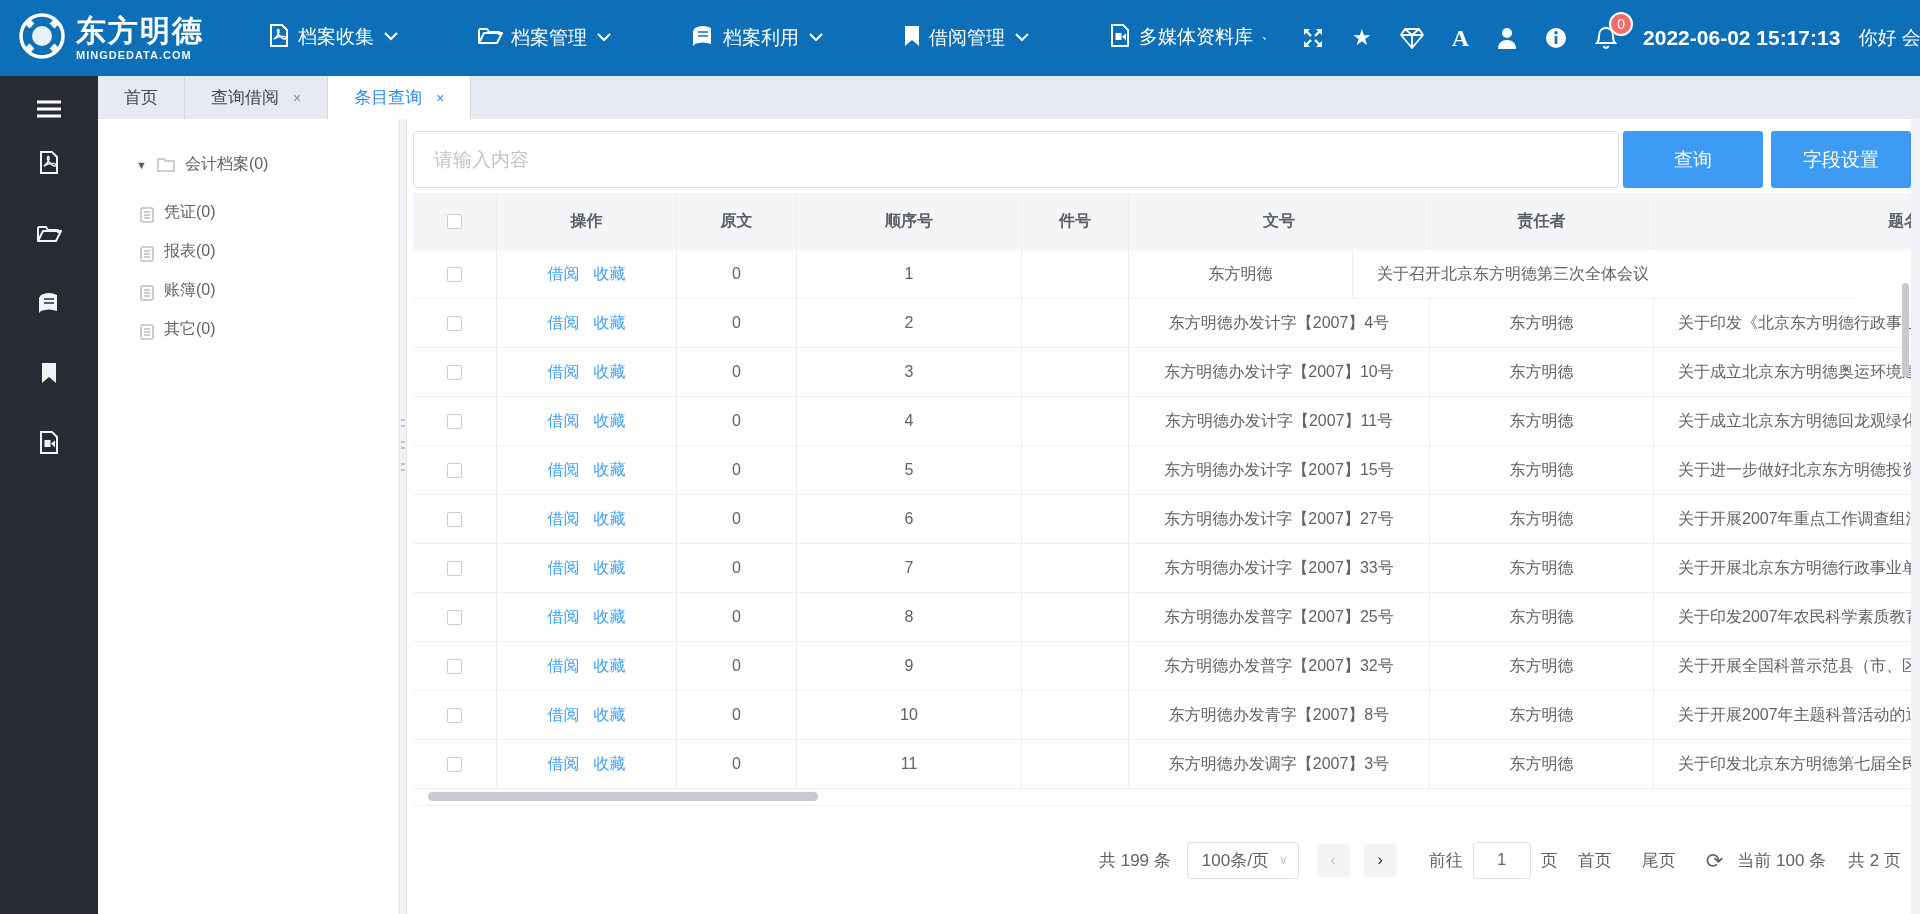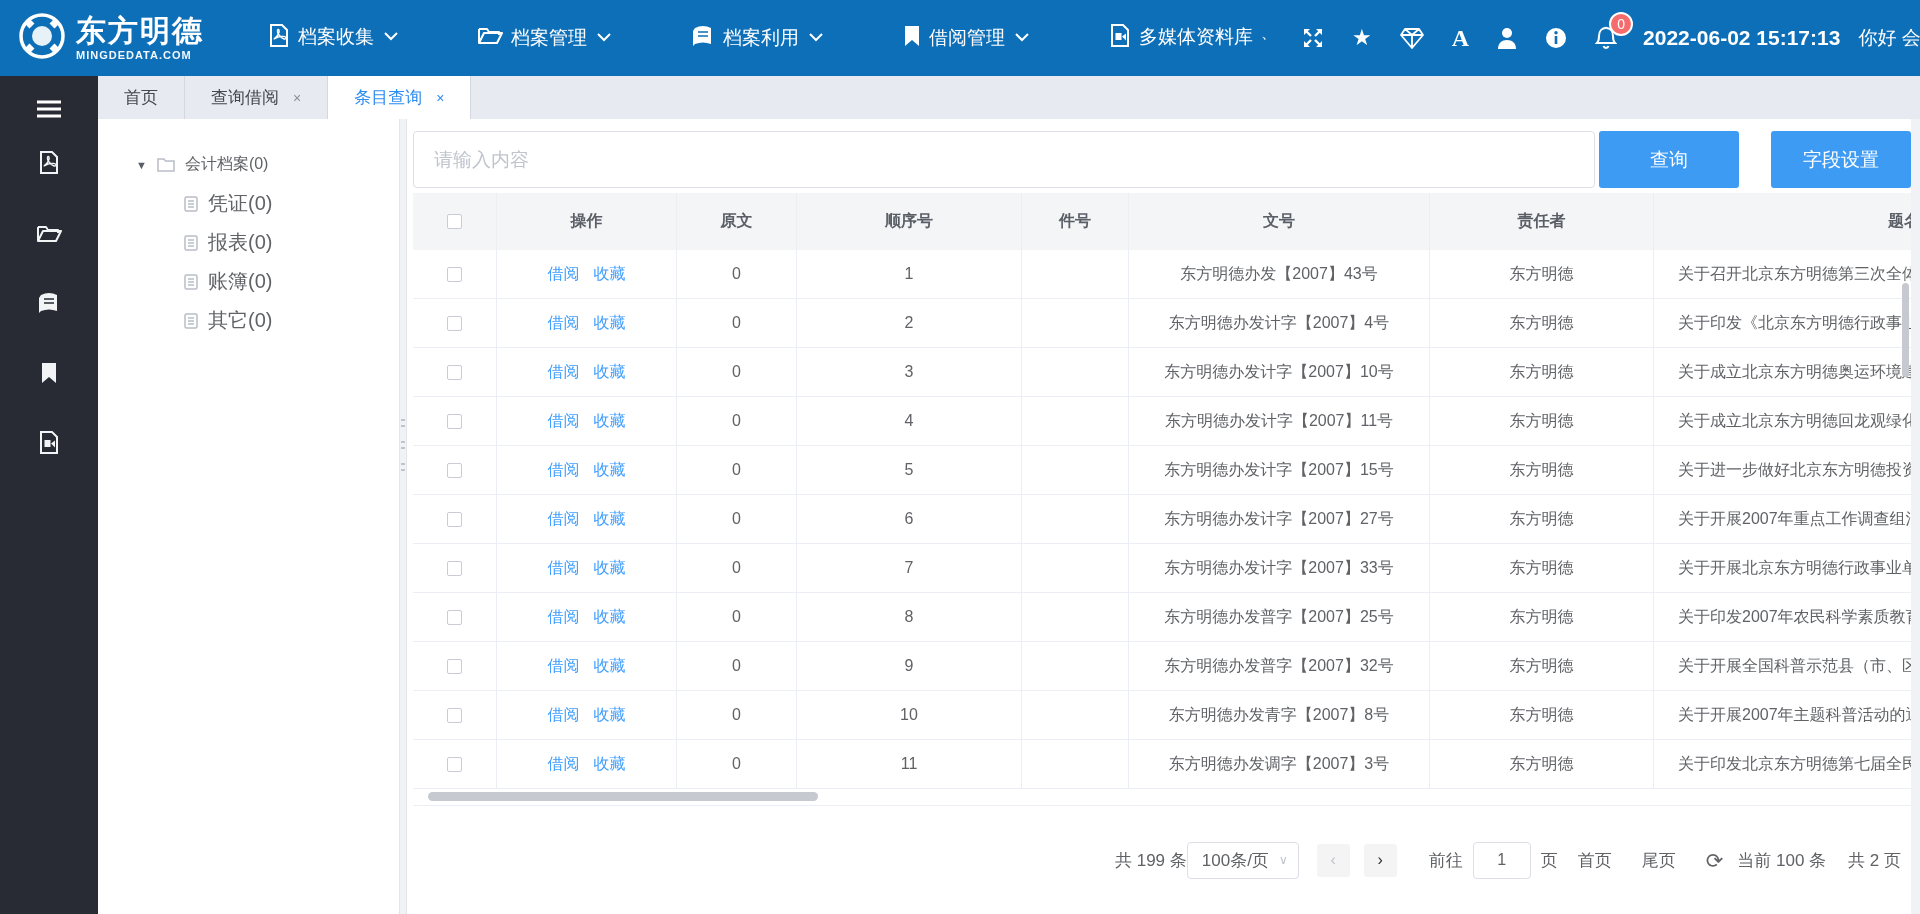--- a/index.html
+++ b/index.html
@@ -37,36 +37,36 @@
   .tab { display:flex; align-items:center; padding:0 26px; font-size:17px; color:#43474e; border-right:1px solid #d3d7e0; cursor:pointer; white-space:nowrap; }
   .tab .x { margin-left:14px; font-size:14px; color:#8a9099; }
   .tab.active { background:#fff; color:#2d8cf0; }
   .tab.active .x { color:#2d8cf0; }
 
   
   .workspace { flex:1; display:flex; background:#f0f2f5; min-height:0; padding-right:9px; }
   .tree-panel { width:301px; background:#fff; flex-shrink:0; padding-top:26px; }
   .tree-root { display:flex; align-items:center; height:39px; padding-left:38px; font-size:16px; color:#606266; cursor:pointer; }
   .tree-caret { font-size:11px; color:#5a5e66; margin-right:10px; }
-  .tree-item { display:flex; align-items:center; height:39px; padding-left:86px; font-size:20px; color:#606266; cursor:pointer; }
+  .tree-item { display:flex; align-items:flex-end; height:39px; padding-left:42px; font-size:16px; color:#606266; cursor:pointer; }
   .tree-ico { margin-right:10px; display:flex; }
   .splitter { width:8px; background:#f0f2f5; border-left:1px solid #e2e5ea; border-right:1px solid #e2e5ea; position:relative; cursor:col-resize; }
   .splitter .grip { position:absolute; left:1px; width:4px; height:2px; background:#c0c4cc; }
 
   .main { flex:1; background:#fff; min-width:0; display:flex; flex-direction:column; padding-left:6px; position:relative; }
 
   
   .search-row { margin-top:12px; display:flex; align-items:stretch; height:57px; flex-shrink:0; }
   .search-input { flex:1; border:1px solid #dcdfe6; border-radius:4px; font-size:19px; padding:0 20px; color:#303133;
                   font-family:"Liberation Sans","DejaVu Sans",sans-serif; outline:none; }
   .search-input::placeholder { color:#c0c4cc; }
   .btn-blue { width:140px; background:#3e9bf4; color:#fff; font-size:19px; border:none; border-radius:3px; cursor:pointer;
               font-family:"Liberation Sans","DejaVu Sans",sans-serif; }
   .btn-query { margin-left:4px; }
-  .btn-fields { margin-left:32px; }
+  .btn-fields { margin-left:8px; }
 
   
   .subtabs { margin-top:14px; display:flex; border-bottom:2px solid #e4e7ed; height:46px; flex-shrink:0; }
   .subtab { display:flex; align-items:center; margin-right:62px; font-size:18px; color:#303133; cursor:pointer; margin-bottom:-2px; padding-bottom:12px; }
   .subtab svg { margin-right:8px; }
   .subtab.active { color:#409eff; border-bottom:3px solid #409eff; }
 
   
   .table-wrap { margin-top:5px; overflow:hidden; position:relative; flex-shrink:0; }
   .thead, .trow { display:flex; width:1741px; }
@@ -83,21 +83,21 @@
   .vthumb { position:absolute; right:2px; top:90px; width:7px; height:94px; border-radius:4px; background:#c6c9cf; cursor:pointer; }
 
   
   .hscroll { height:16px; position:relative; flex-shrink:0; }
   .hthumb { position:absolute; left:15px; top:3px; width:390px; height:9px; border-radius:5px; background:#c6c9cf; cursor:pointer; }
 
   
   .pager { border-top:1px solid #ebeef5; flex:1; display:flex; align-items:center; justify-content:flex-end;
            padding-right:10px; font-size:17px; color:#606266; }
   .pager > * { flex-shrink:0; }
-  .pg-total { }
+  .pg-total { margin-right:16px; }
   .pg-select { display:flex; align-items:center; border:1px solid #dcdfe6; border-radius:4px; height:37px; padding:0 10px 0 14px;
                color:#606266; cursor:pointer; margin-right:18px; }
   .pg-select .sel-caret { color:#c0c4cc; font-size:12px; margin-left:10px; }
   .pg-btn { width:33px; height:33px; background:#f4f4f5; border-radius:3px; display:flex; align-items:center; justify-content:center;
             font-size:16px; cursor:pointer; margin-right:14px; }
   .pg-btn.prev { color:#c0c4cc; }
   .pg-btn.next { color:#303133; }
   .pg-goto { margin:0 10px 0 18px;font-family:Liberation Serif, serif; }
   .pg-input { width:58px; height:37px; border:1px solid #dcdfe6; border-radius:4px; text-align:center; font-size:16px; color:#606266;
               font-family:"Liberation Sans","DejaVu Sans",sans-serif; outline:none; }
@@ -363,21 +363,20 @@
                   <div class="td c0">
                     <span class="cb"></span>
                   </div>
                   <div class="td c1">
                     <a class="lnk">借阅</a>
                     <a class="lnk">收藏</a>
                   </div>
                   <div class="td c2">0</div>
                   <div class="td c3">1</div>
                   <div class="td c4"></div>
-                  <div class="td c5">东方明德办发【2007】43号</div>
                   <div class="td c6">东方明德</div>
                   <div class="td c7">关于召开北京东方明德第三次全体会议</div>
                 </div>
                 <div class="trow">
                   <div class="td c0">
                     <span class="cb"></span>
                   </div>
                   <div class="td c1">
                     <a class="lnk">借阅</a>
                     <a class="lnk">收藏</a>

